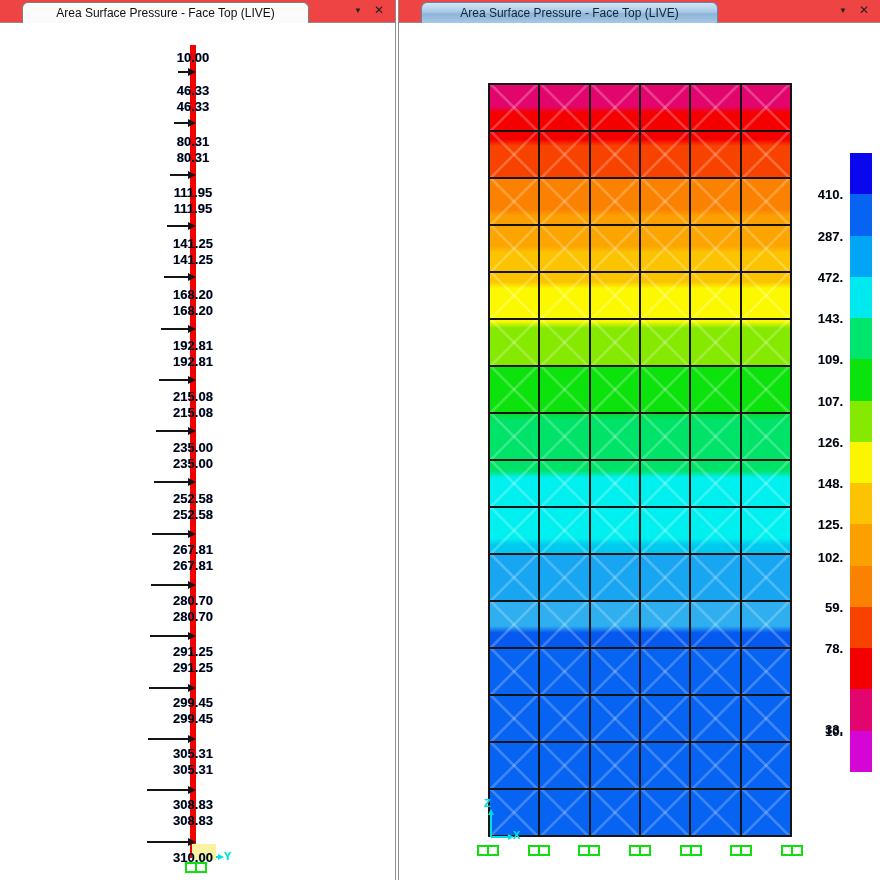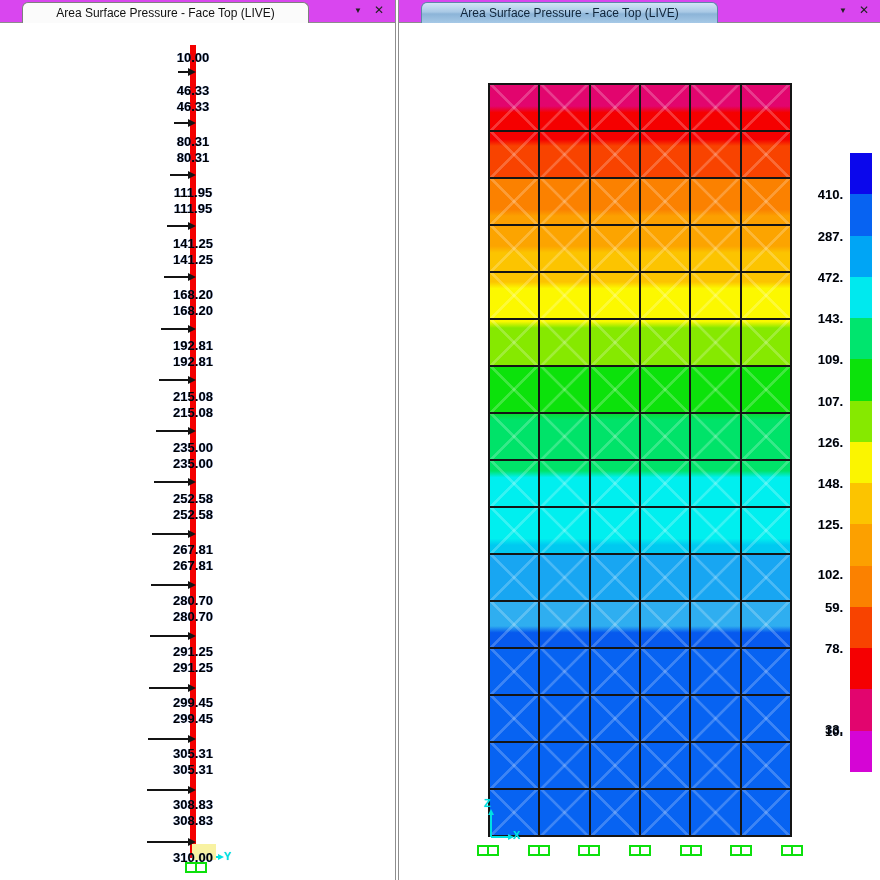--- a/index.html
+++ b/index.html
@@ -1,21 +1,21 @@
 <!DOCTYPE html>
 <html><head>
 <meta charset="utf-8">
 <style>
   * { box-sizing: border-box; margin: 0; padding: 0; }
   html,body { width:880px; height:880px; overflow:hidden; background:#fff;
     font-family:"Liberation Sans","DejaVu Sans",sans-serif; }
   .panel { position:absolute; top:0; height:880px; background:#fff; }
   .panel.left  { left:0; width:396px; border-right:1px solid #8e8e8e; }
   .panel.right { left:398px; width:482px; border-left:1px solid #8e8e8e; }
-  .tabbar { position:relative; height:23px; background:#d946ef;
+  .tabbar { position:relative; height:23px; background:#ef4444;
     border-bottom:1px solid #8c8c8c; z-index:3;text-align:center; }
   .tab { position:absolute; top:2px; height:21px; display:flex; align-items:center;
     justify-content:center; font-size:12px; color:#111; border:1px solid #7f7f7f;
     border-bottom:none; border-radius:6px 6px 0 0; z-index:2; }
   .tab.inactive { background:#fbfbfb; }
   .tab.active { background:linear-gradient(180deg,#d3e5f6 0%,#a9c9e5 45%,#8cb4d8 55%,#a6c9e6 100%);
     border-color:#5f87a8; color:#10253a; }
   .tab-drop { position:absolute; top:7px; right:33px; font-size:8px; color:#222; line-height:1; cursor:default; }
   .tab-close { position:absolute; top:4px; right:11px; font-size:12px; font-weight:bold; color:#222; line-height:1; cursor:default; }
   .canvas { position:absolute; left:0; top:23px; right:0; bottom:0; background:#fff; }
@@ -278,21 +278,21 @@
     <div id="legendLabels">
         <div class="legend-label" style="top: 171px;">410.</div>
         <div class="legend-label" style="top: 213px;">287.</div>
         <div class="legend-label" style="top: 254px;">472.</div>
         <div class="legend-label" style="top: 295px;">143.</div>
         <div class="legend-label" style="top: 336px;">109.</div>
         <div class="legend-label" style="top: 378px;">107.</div>
         <div class="legend-label" style="top: 419px;">126.</div>
         <div class="legend-label" style="top: 460px;">148.</div>
         <div class="legend-label" style="top: 501px;">125.</div>
-        <div class="legend-label" style="top: 551px;">102.</div>
+        <div class="legend-label" style="top: 534px;">102.</div>
         <div class="legend-label" style="top: 584px;">59.</div>
         <div class="legend-label" style="top: 625px;">78.</div>
         <div class="legend-label" style="top: 706px;">33.</div>
         <div class="legend-label" style="top: 708px;">10.</div>
       </div>
     <div id="supportRow">
         <div class="support" style="left: 78px; top: 822px;"></div>
         <div class="support" style="left: 129px; top: 822px;"></div>
         <div class="support" style="left: 179px; top: 822px;"></div>
         <div class="support" style="left: 230px; top: 822px;"></div>

